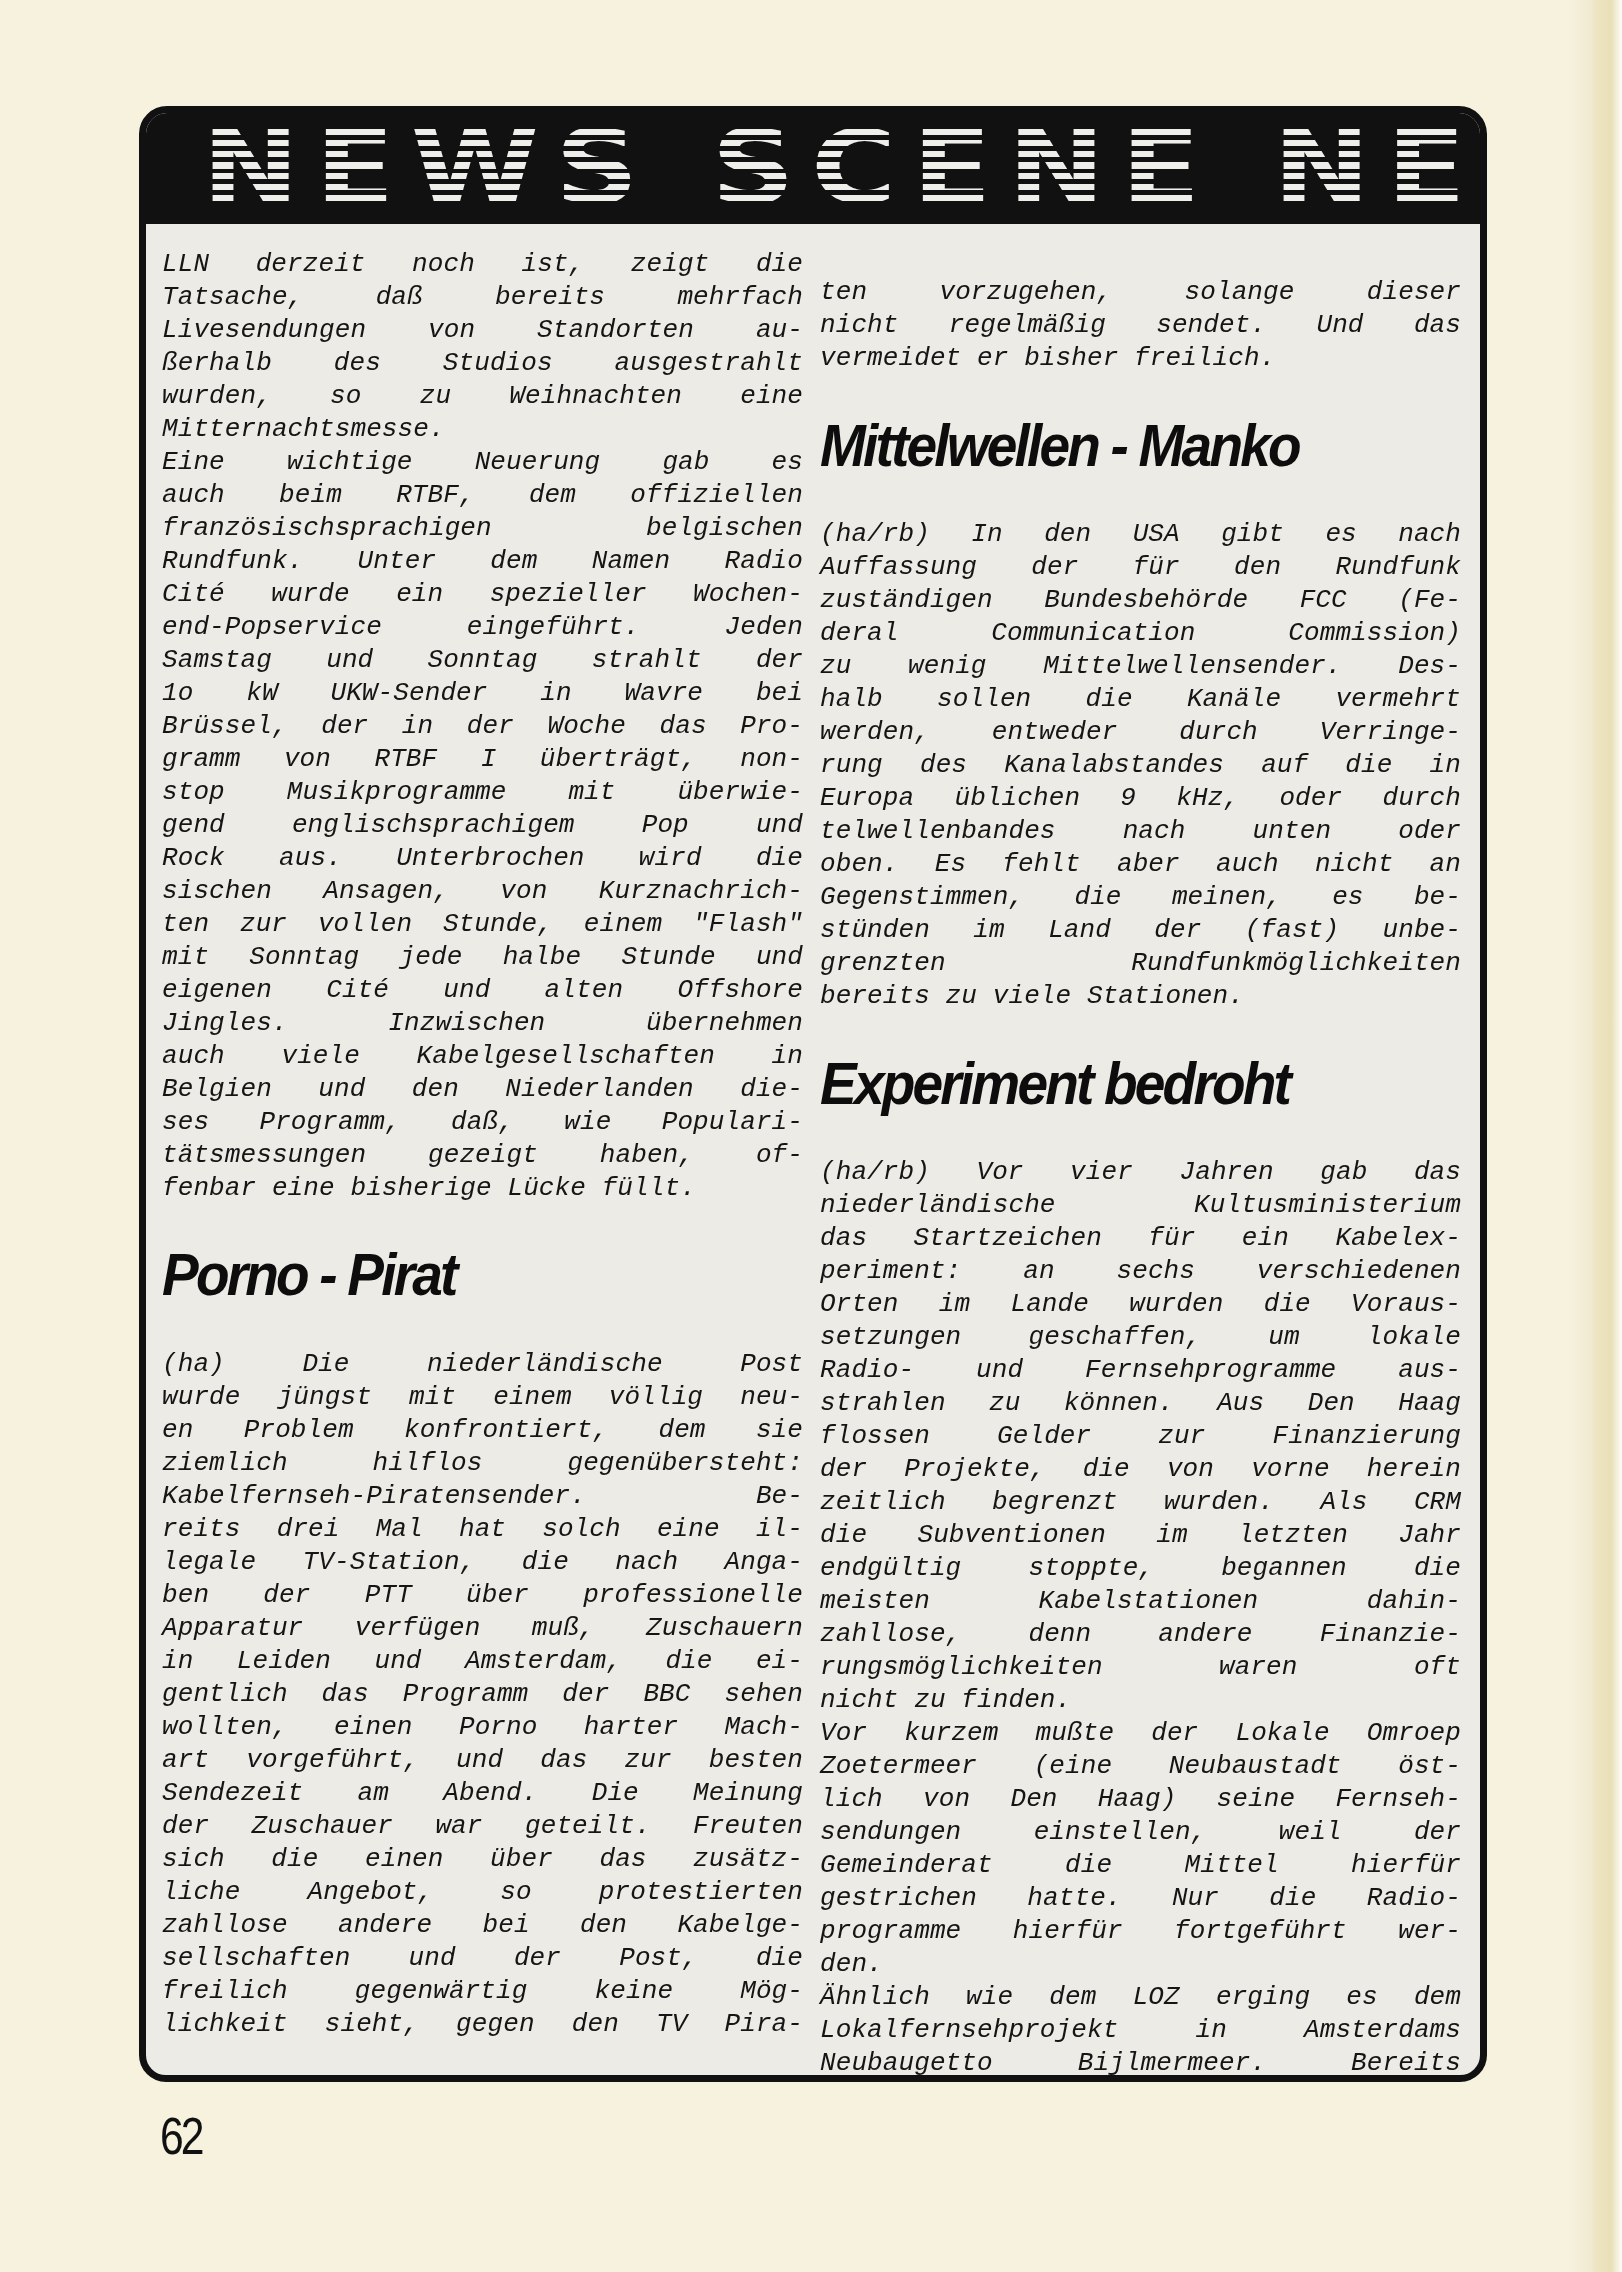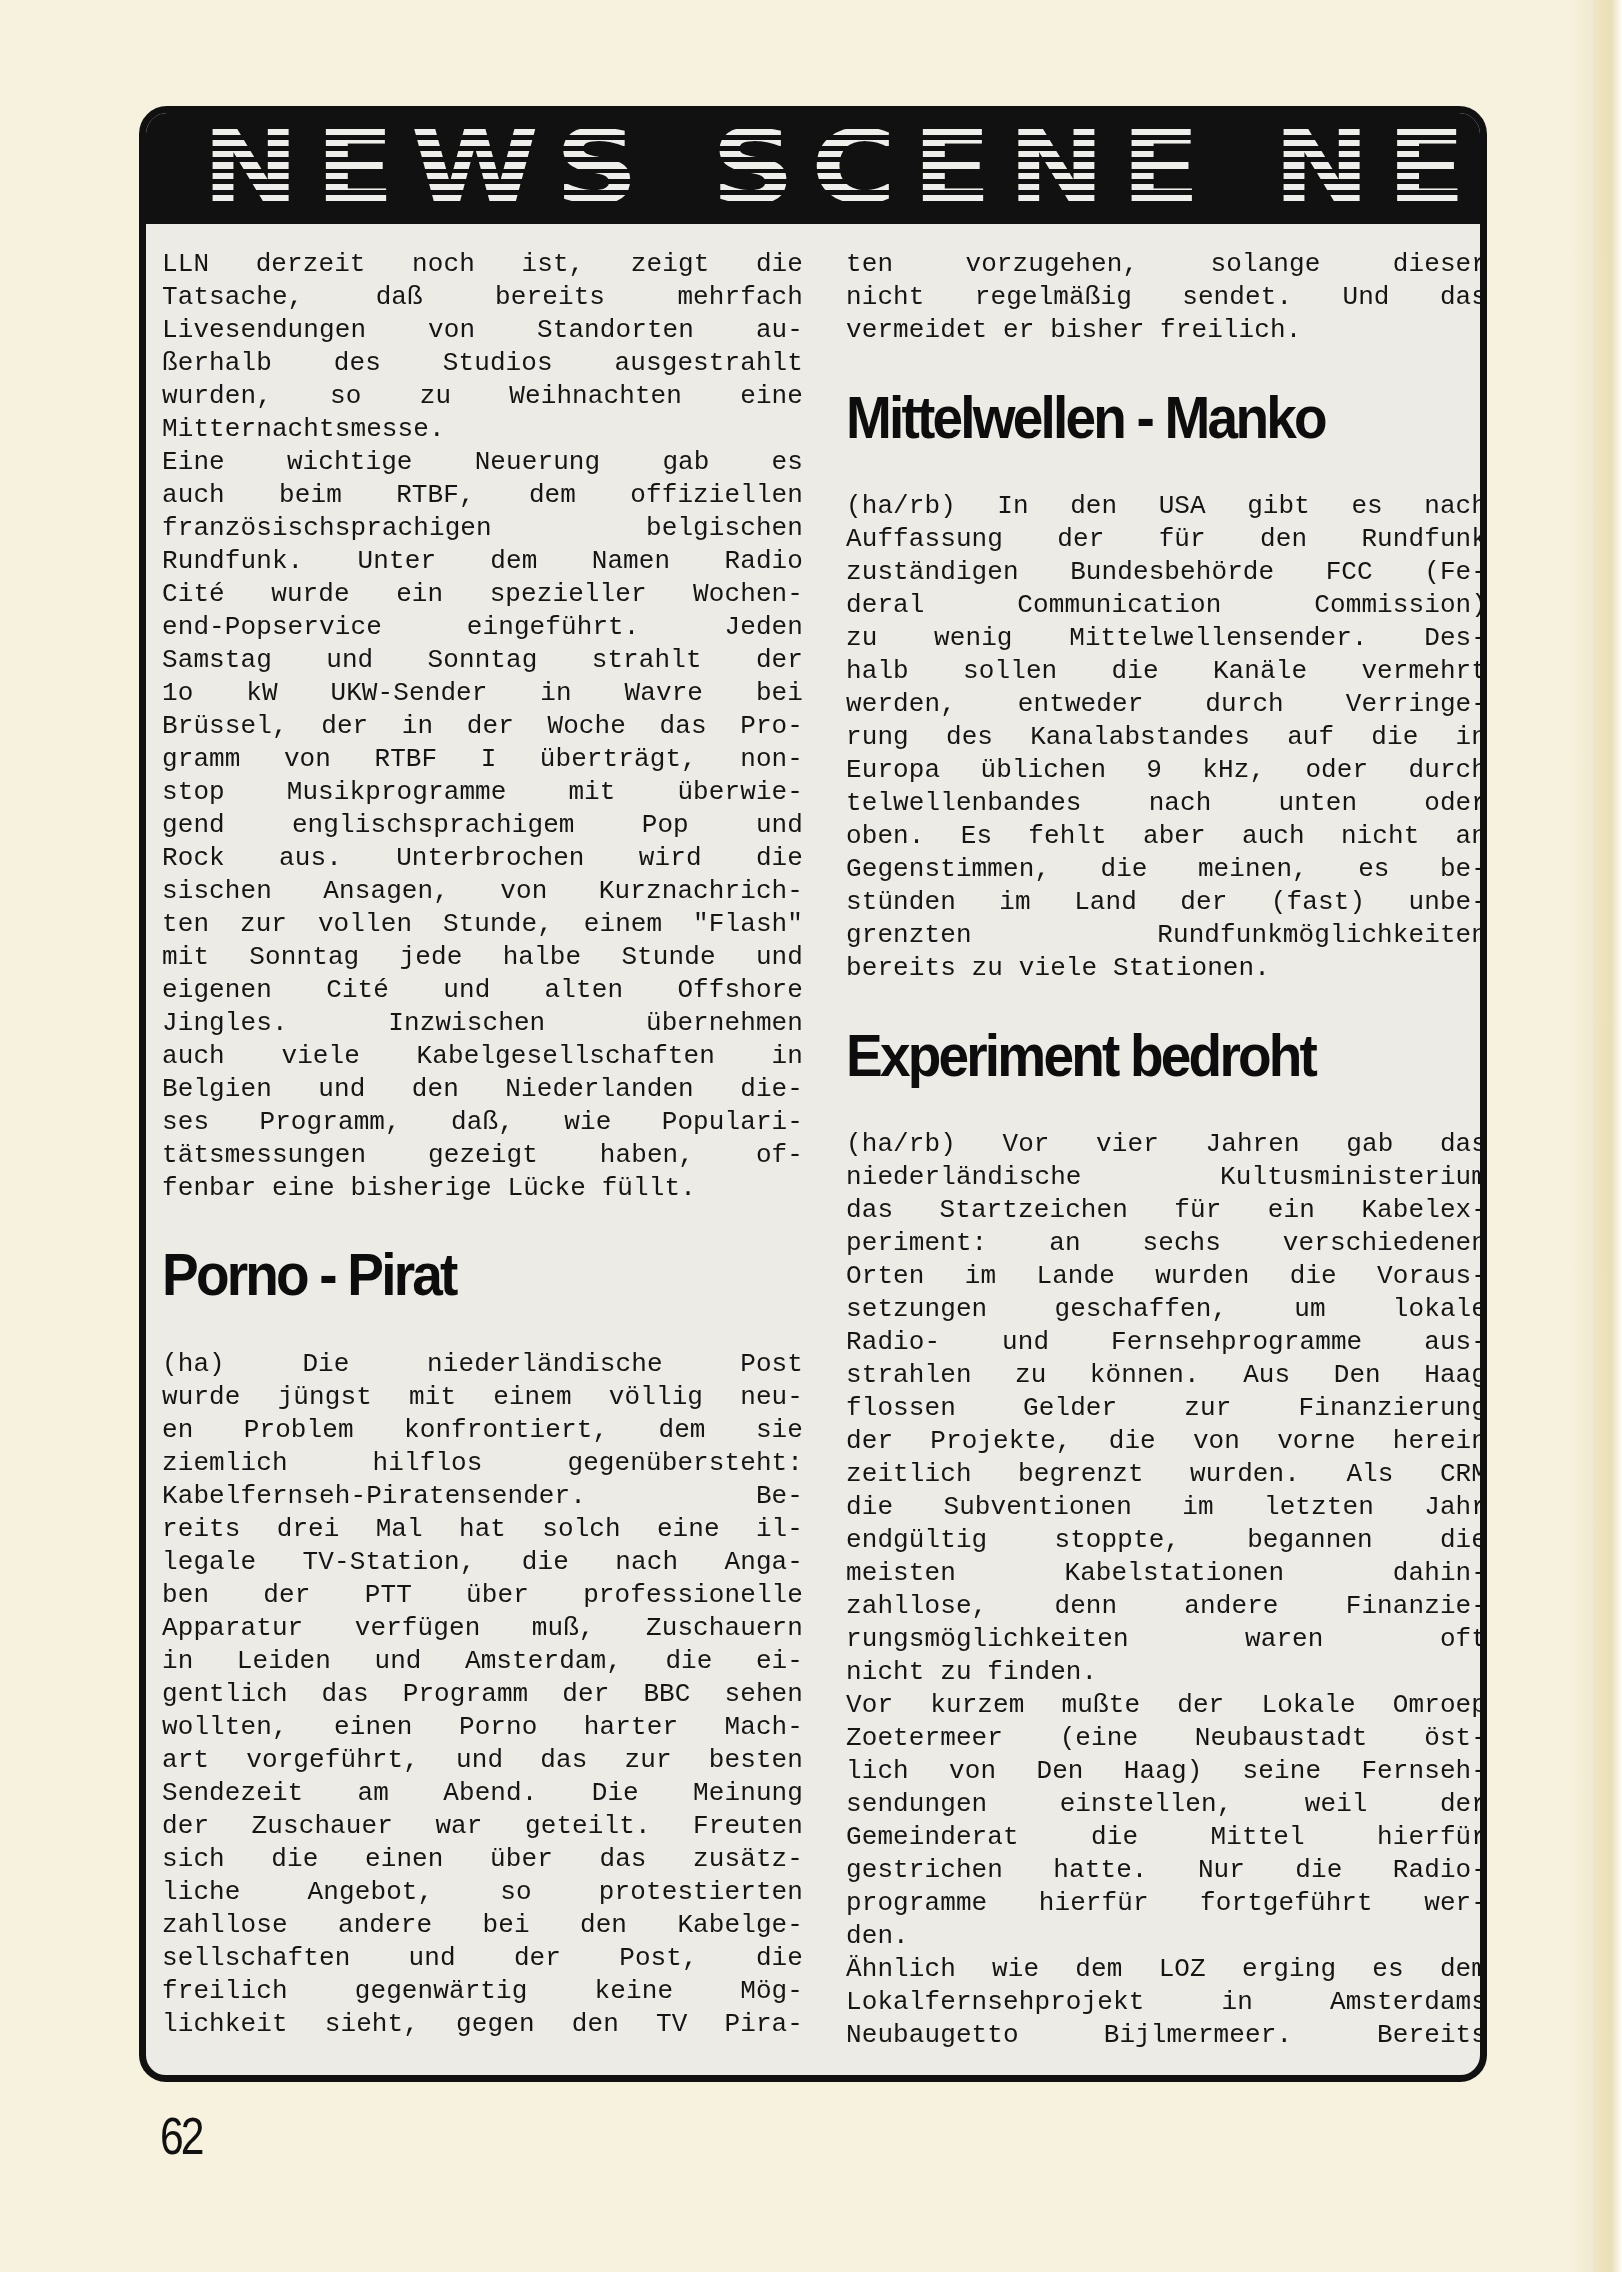--- a/index.html
+++ b/index.html
@@ -68,23 +68,24 @@
     transform: scaleX(1.15);
     transform-origin: left center;
     
     -webkit-mask-image: repeating-linear-gradient(to bottom, #000 0px, #000 6.5px, transparent 6.5px, transparent 11px);
     mask-image: repeating-linear-gradient(to bottom, #000 0px, #000 6.5px, transparent 6.5px, transparent 11px);
   }
   .col {
     position: absolute;
     top: 135px;
     width: 641px;
+    font-style: italic;
   }
   .col-left { left: 16px; }
-  .col-right { left: 700px; }
+  .col-right { left: 674px; margin-top: 28px; }
   .para {
     font-size: 26px;
     line-height: 33px;
     text-align: justify;
     margin: 0;
     white-space: normal;
     letter-spacing: 0.1px;
   }
   .para .line {
     display: block;

